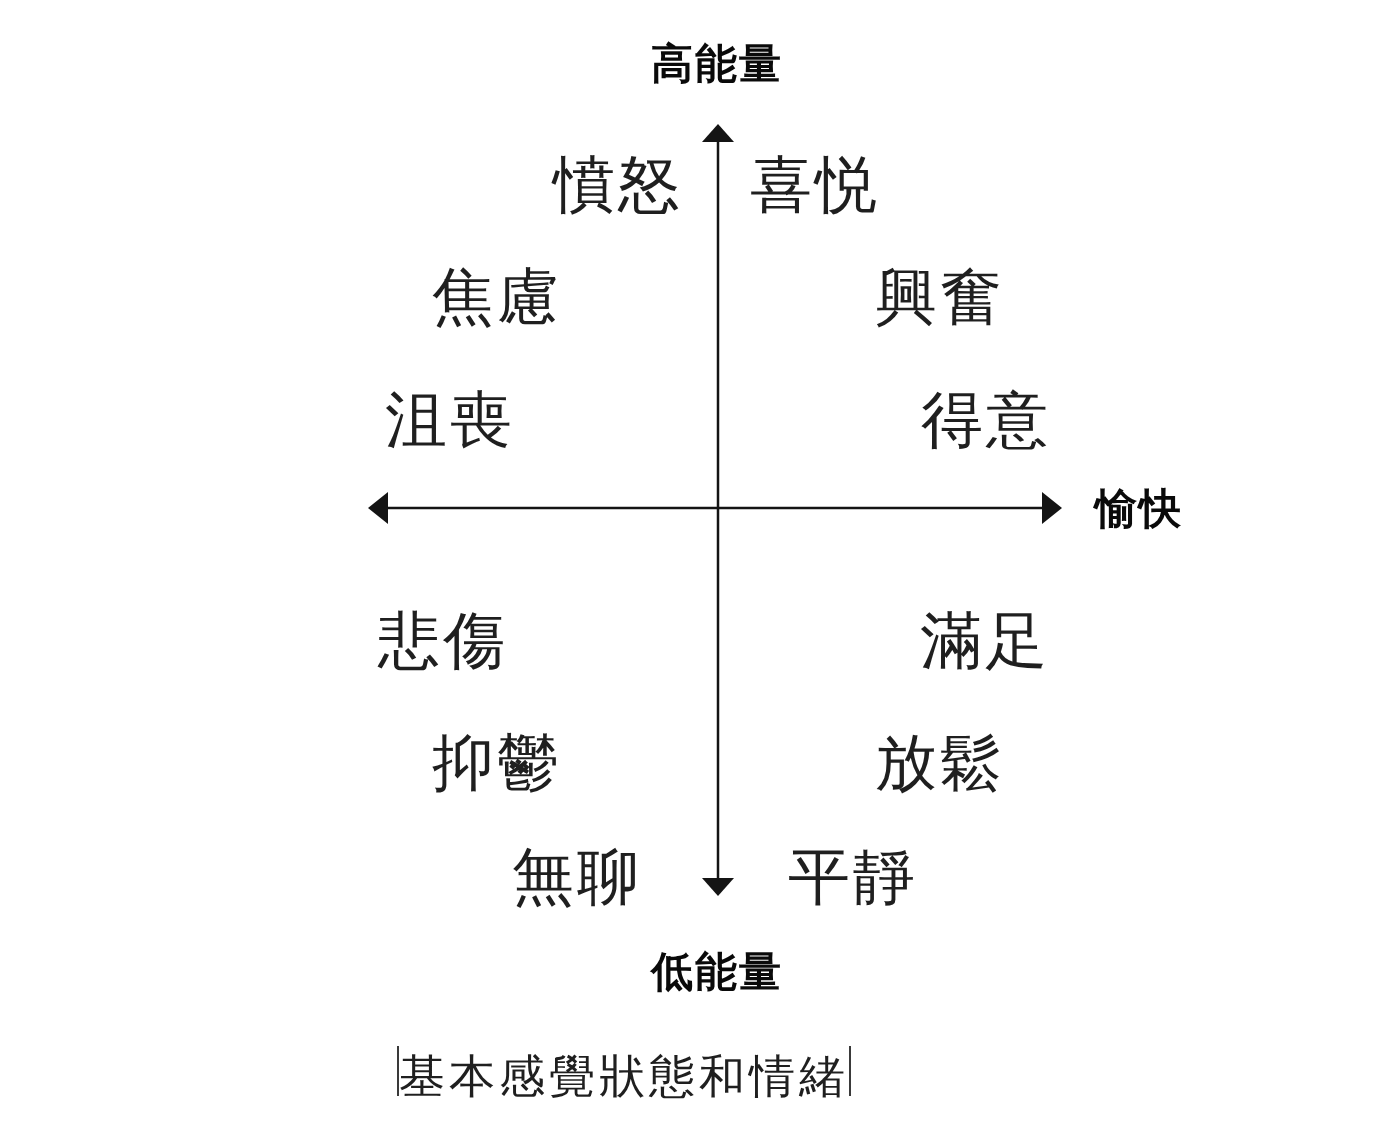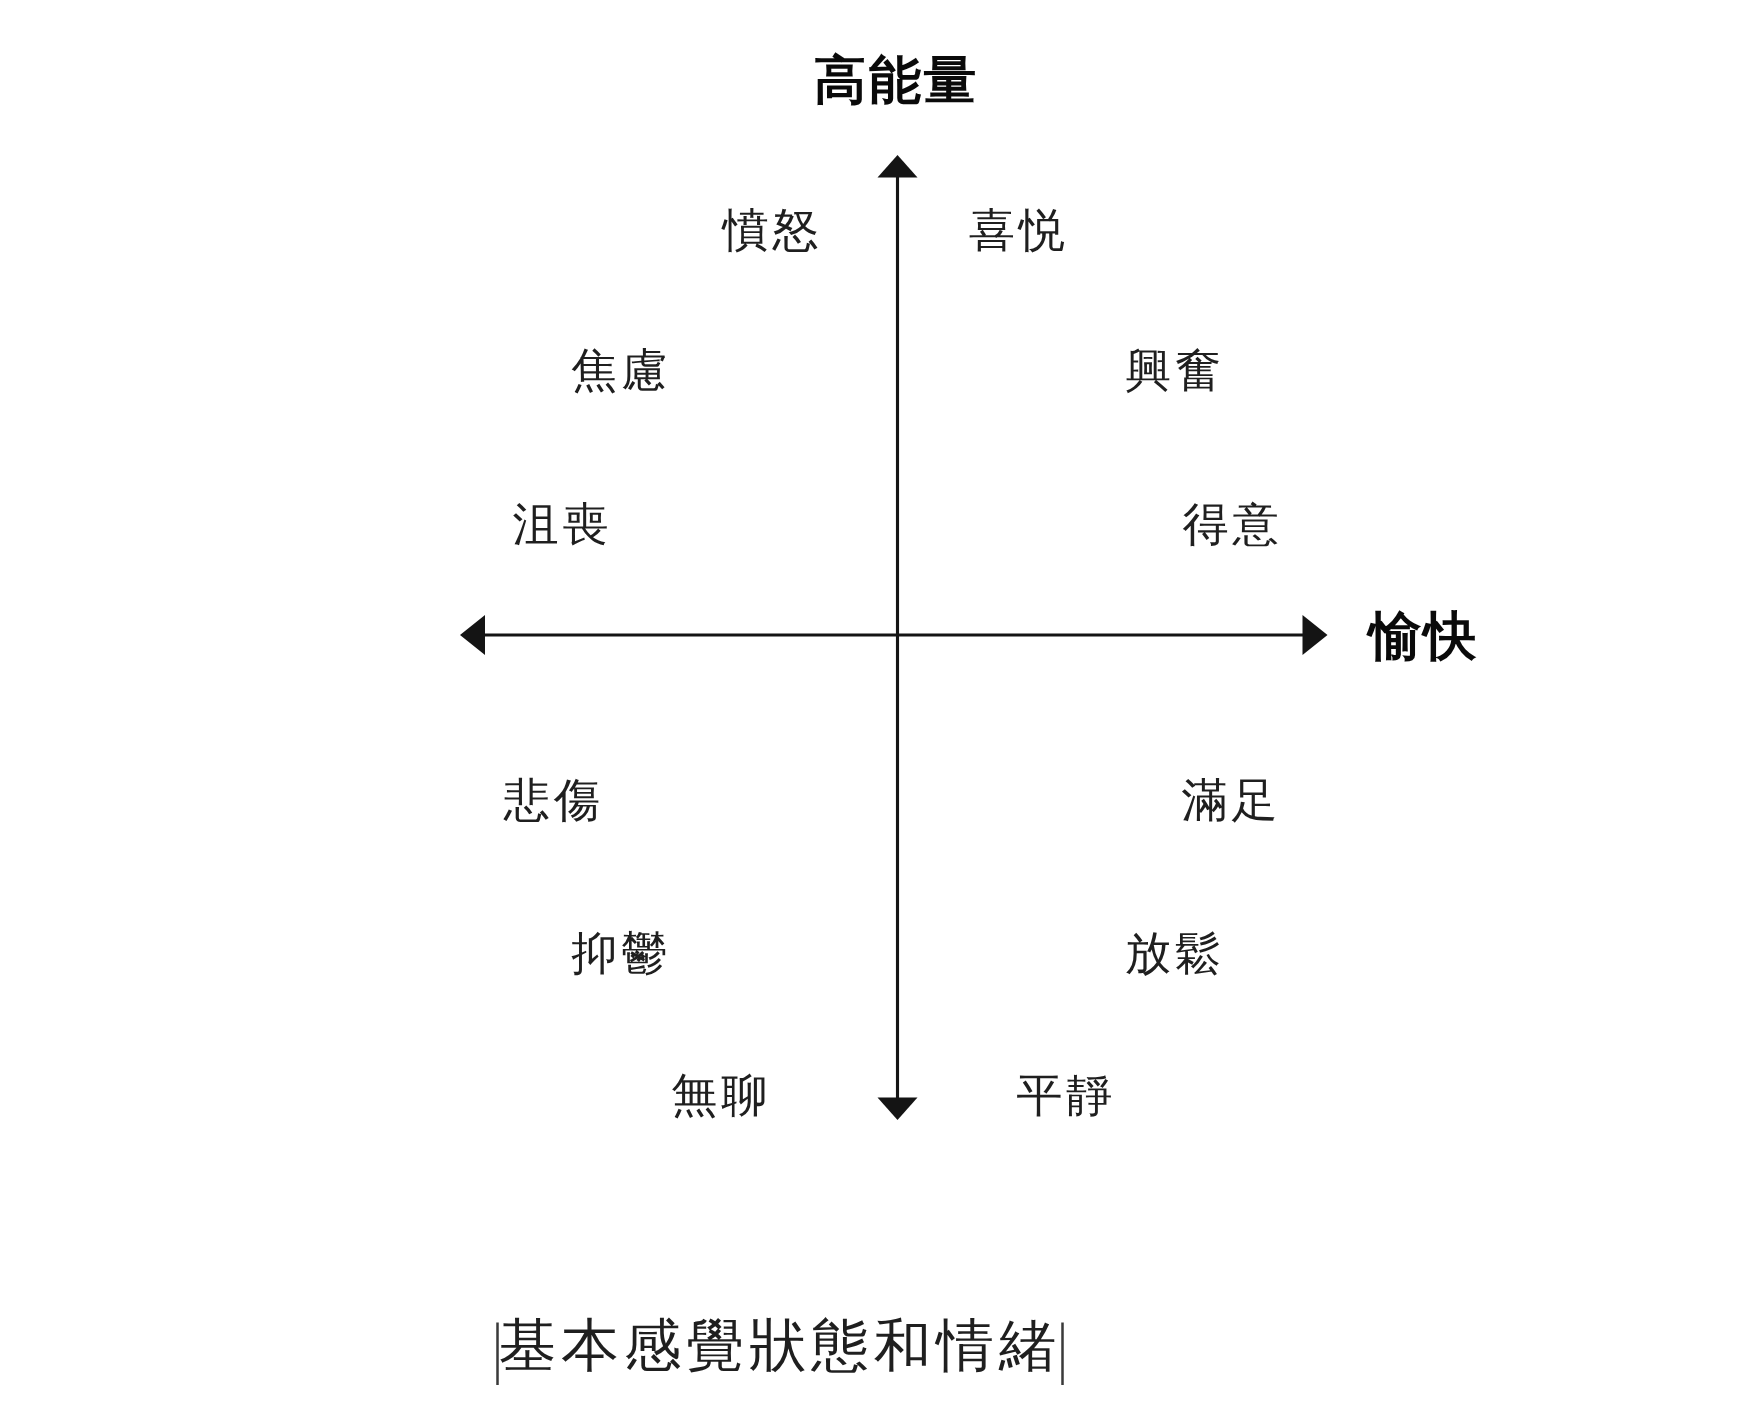--- a/index.html
+++ b/index.html
@@ -28,32 +28,32 @@
     transform: translate(-50%, -50%);
     white-space: nowrap;
   }
   .axis-lbl {
     font-size: 42px;
     font-weight: 700;
     color: #0a0a0a;
     letter-spacing: 2px;
   }
   .emotion-lbl {
-    font-size: 37px;
+    font-size: 62px;
     font-weight: 300;
     color: #1f1f1f;
     letter-spacing: 3px;
   }
   .caption {
     position: absolute;
     left: 0;
     right: 0;
     top: 1046px;
     display: flex;
-    align-items: flex-end;
+    align-items: flex-start;
     justify-content: center;
     margin-left: 36px;
   }
   .caption-bar {
     width: 2px;
     height: 50px;
     background: #3a3a3a;
   }
   .caption-text {
     font-size: 46px;
@@ -70,20 +70,21 @@
   <svg class="axes-svg" viewBox="0 0 1400 1129" xmlns="http://www.w3.org/2000/svg">
     <line x1="718" y1="140" x2="718" y2="880" stroke="#141414" stroke-width="2.5"></line>
     <line x1="386" y1="508" x2="1044" y2="508" stroke="#141414" stroke-width="2.5"></line>
     <polygon points="718,124 702,142 734,142" fill="#141414"></polygon>
     <polygon points="718,896 702,878 734,878" fill="#141414"></polygon>
     <polygon points="368,508 388,492 388,524" fill="#141414"></polygon>
     <polygon points="1062,508 1042,492 1042,524" fill="#141414"></polygon>
   </svg>
 
   <div class="pos axis-lbl" style="--x:717px; --y:64px">高能量</div>
+  <div class="pos axis-lbl" style="--x:717px; --y:972px">低能量</div>
   <div class="pos axis-lbl" style="--x:1139px; --y:509px">愉快</div>
 
   <div class="pos emotion-lbl" style="--x:618px; --y:185px">憤怒</div>
   <div class="pos emotion-lbl" style="--x:497px; --y:297px">焦慮</div>
   <div class="pos emotion-lbl" style="--x:450px; --y:420px">沮喪</div>
 
   <div class="pos emotion-lbl" style="--x:815px; --y:185px">喜悦</div>
   <div class="pos emotion-lbl" style="--x:940px; --y:297px">興奮</div>
   <div class="pos emotion-lbl" style="--x:986px; --y:420px">得意</div>
 

